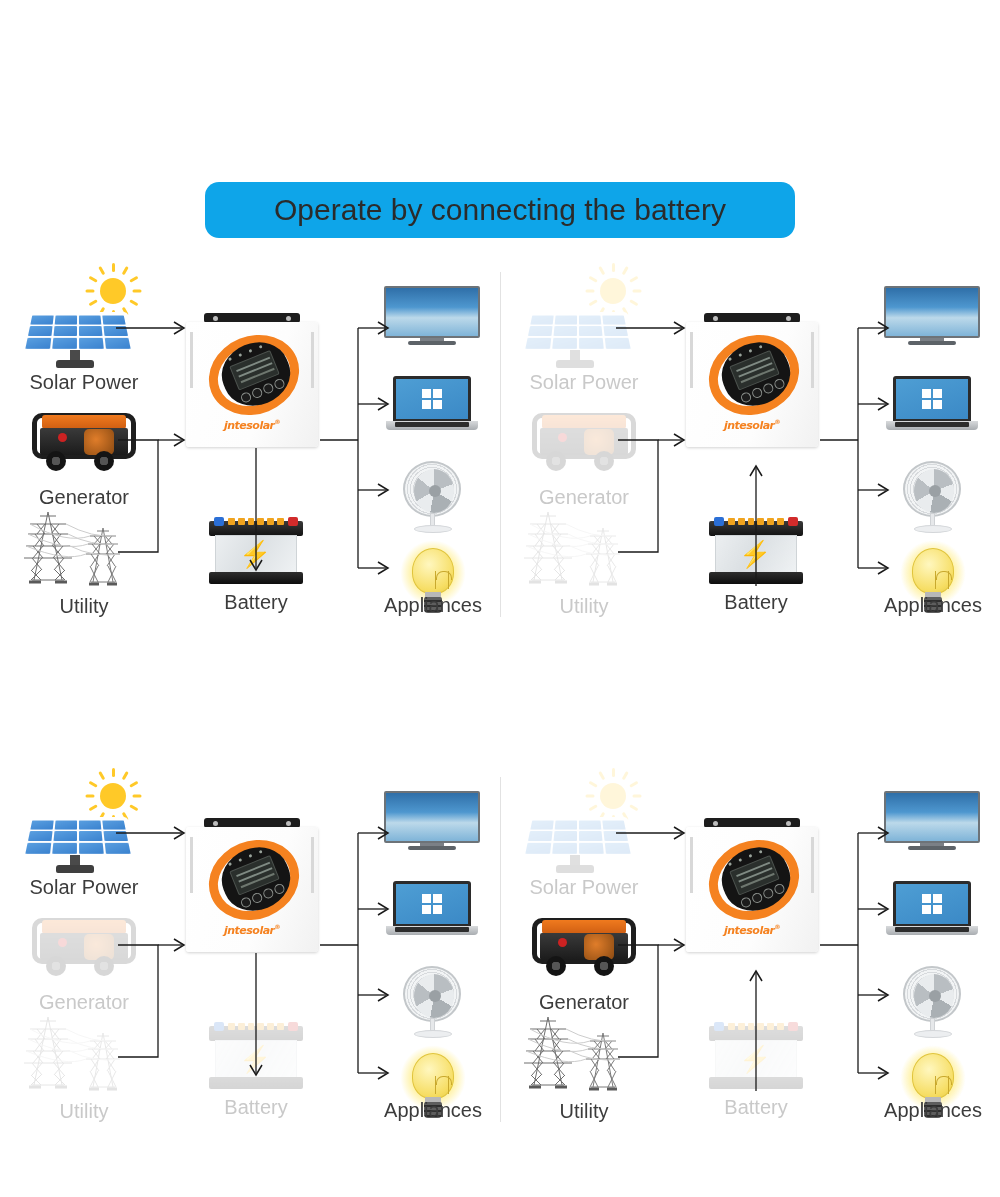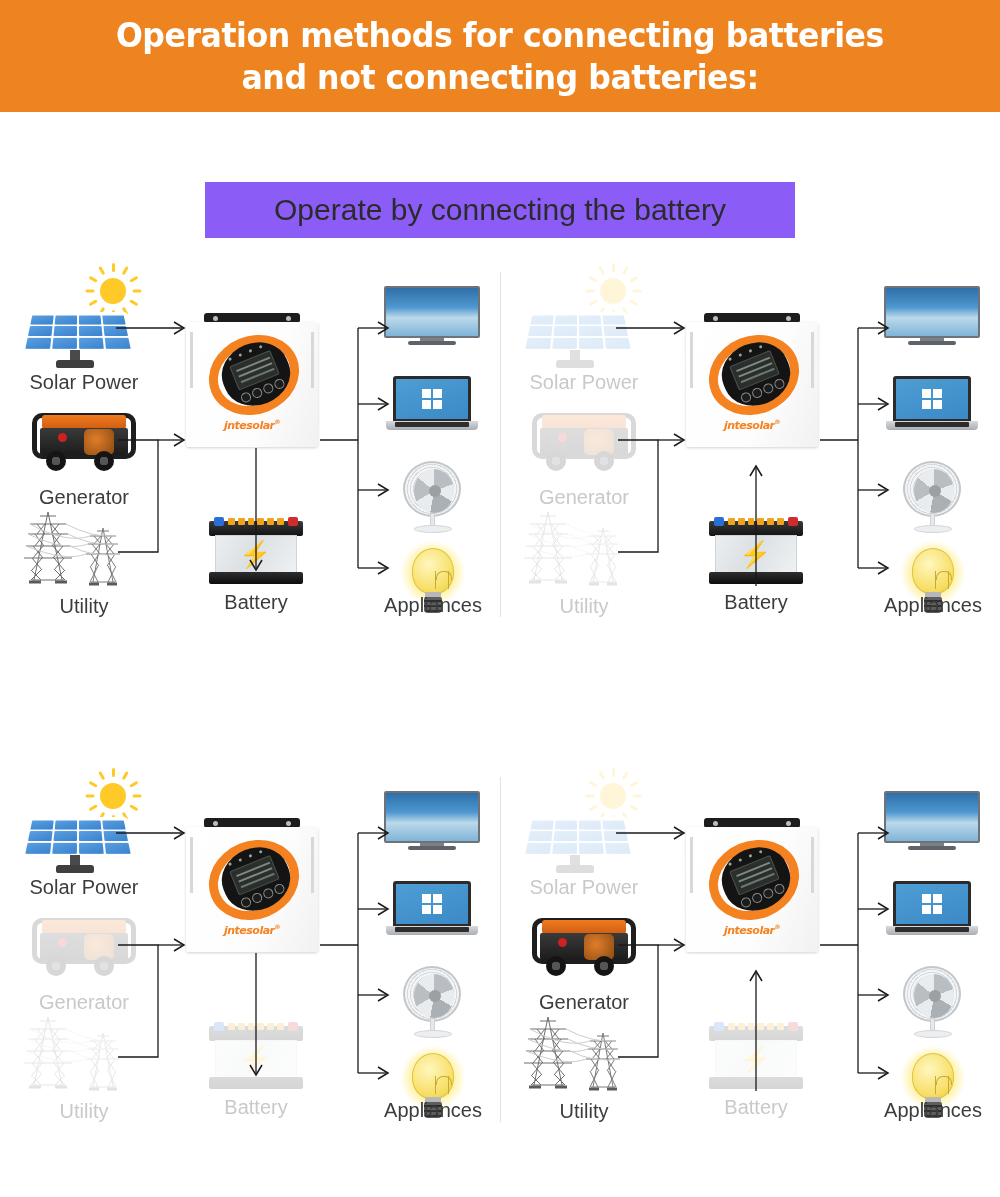--- a/index.html
+++ b/index.html
@@ -26,22 +26,22 @@
     font-weight: bold;
     font-size: 34px;
     line-height: 42px;
     letter-spacing: -0.5px;
     transform: scaleX(0.93);
   }
 
   
   .section-title {
     position: absolute;
-    background: #8b5cf6;
-    border-radius: 0;
+    background: #0ea5e9;
+    border-radius: 14px;
     color: #2b2b2b;
     font-size: 30px;
     line-height: 1;
     display: flex; align-items: center; justify-content: center;
     white-space: nowrap;
     font-family: "Liberation Sans", sans-serif;
   }
   #title-1 { left: 205px; top: 182px; width: 590px; height: 56px; }
   #title-2 { left: 168px; top: 688px; width: 660px; height: 56px; }
 
@@ -297,24 +297,20 @@
   
   .wires { position:absolute; left:0; top:0; width:500px; height:360px; pointer-events:none; }
   .wires path, .wires line { stroke:#1a1a1a; stroke-width:1.3; fill:none; }
   .wires .head { fill:none; stroke:#1a1a1a; stroke-width:1.5; }
 </style>
 </head>
 <body>
 
 <div class="page">
 
-  <div class="banner">
-    <div class="banner-line">Operation methods for connecting batteries</div>
-    <div class="banner-line">and not connecting batteries:</div>
-  </div>
 
   <div class="section-title" id="title-1">Operate by connecting the battery</div>
 
   <div class="diagram-row" id="row-1">
     <div class="panel left" id="panel-1">
   <div class="src" style="left: 4px; top: 8px;">
     <div class="src-art solar-wrap">
       <div class="sun-rays">
               <i style="transform: rotate(0deg);"></i>
               <i style="transform: rotate(30deg);"></i>

